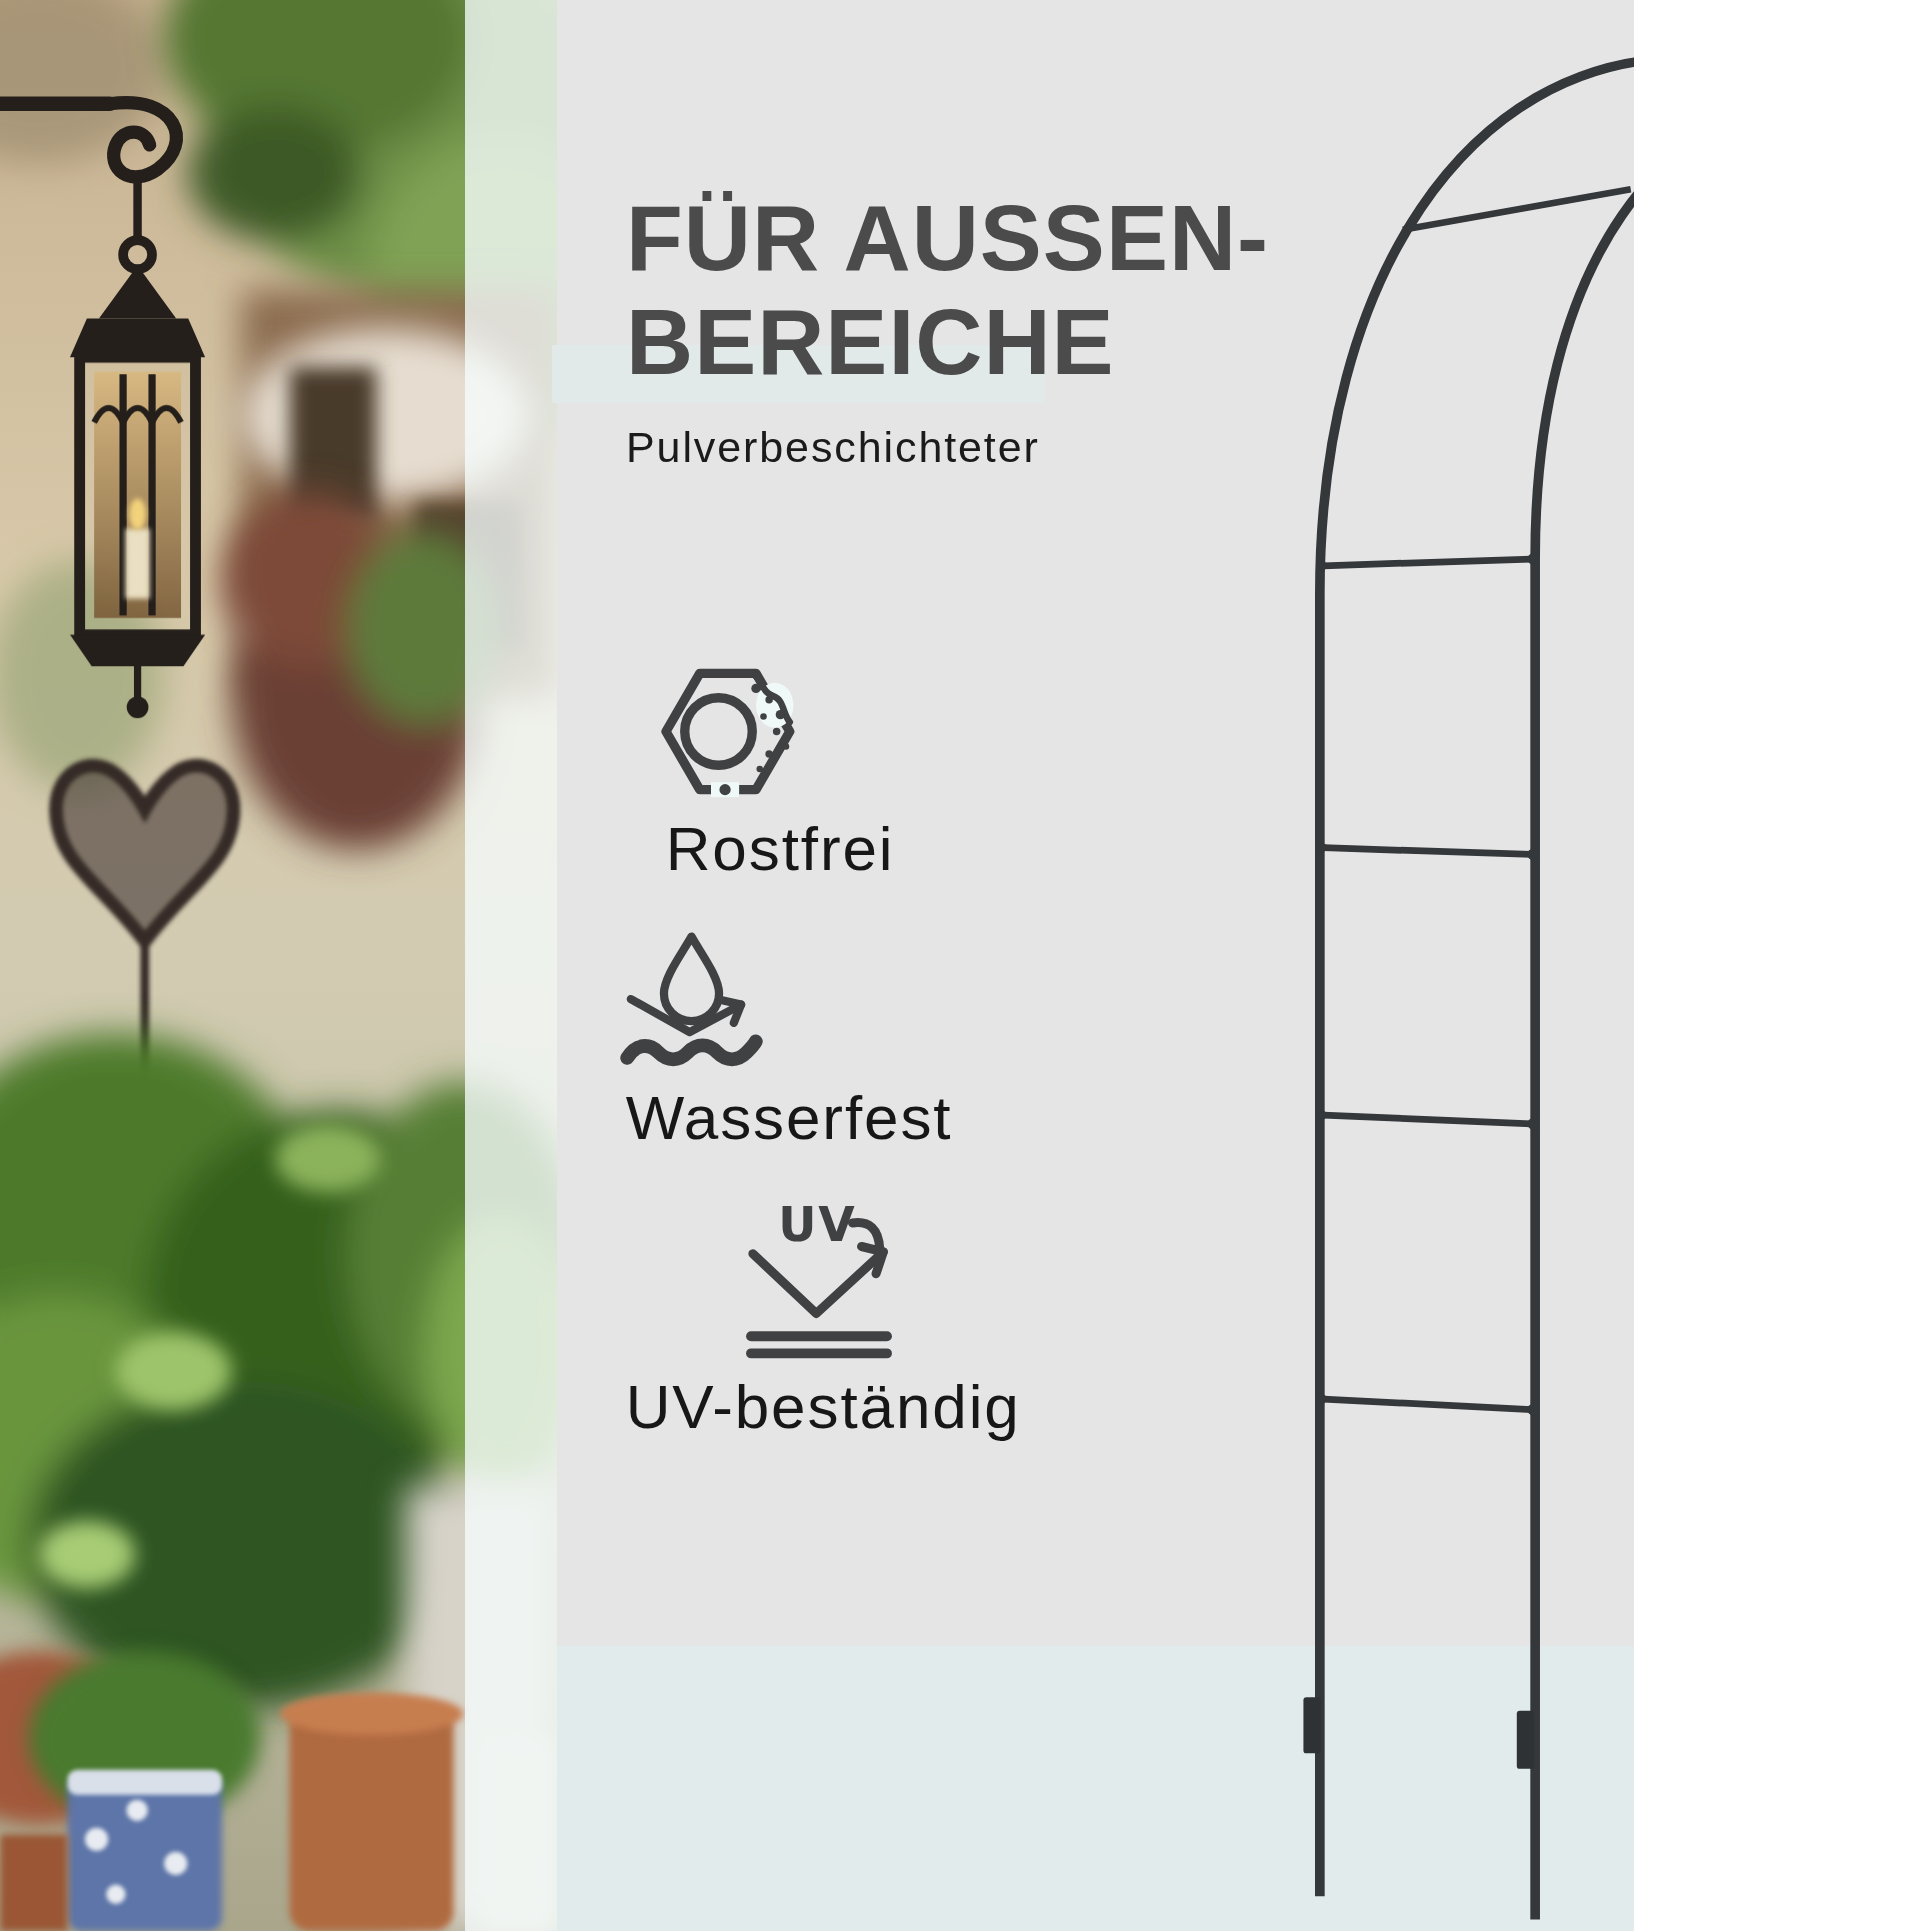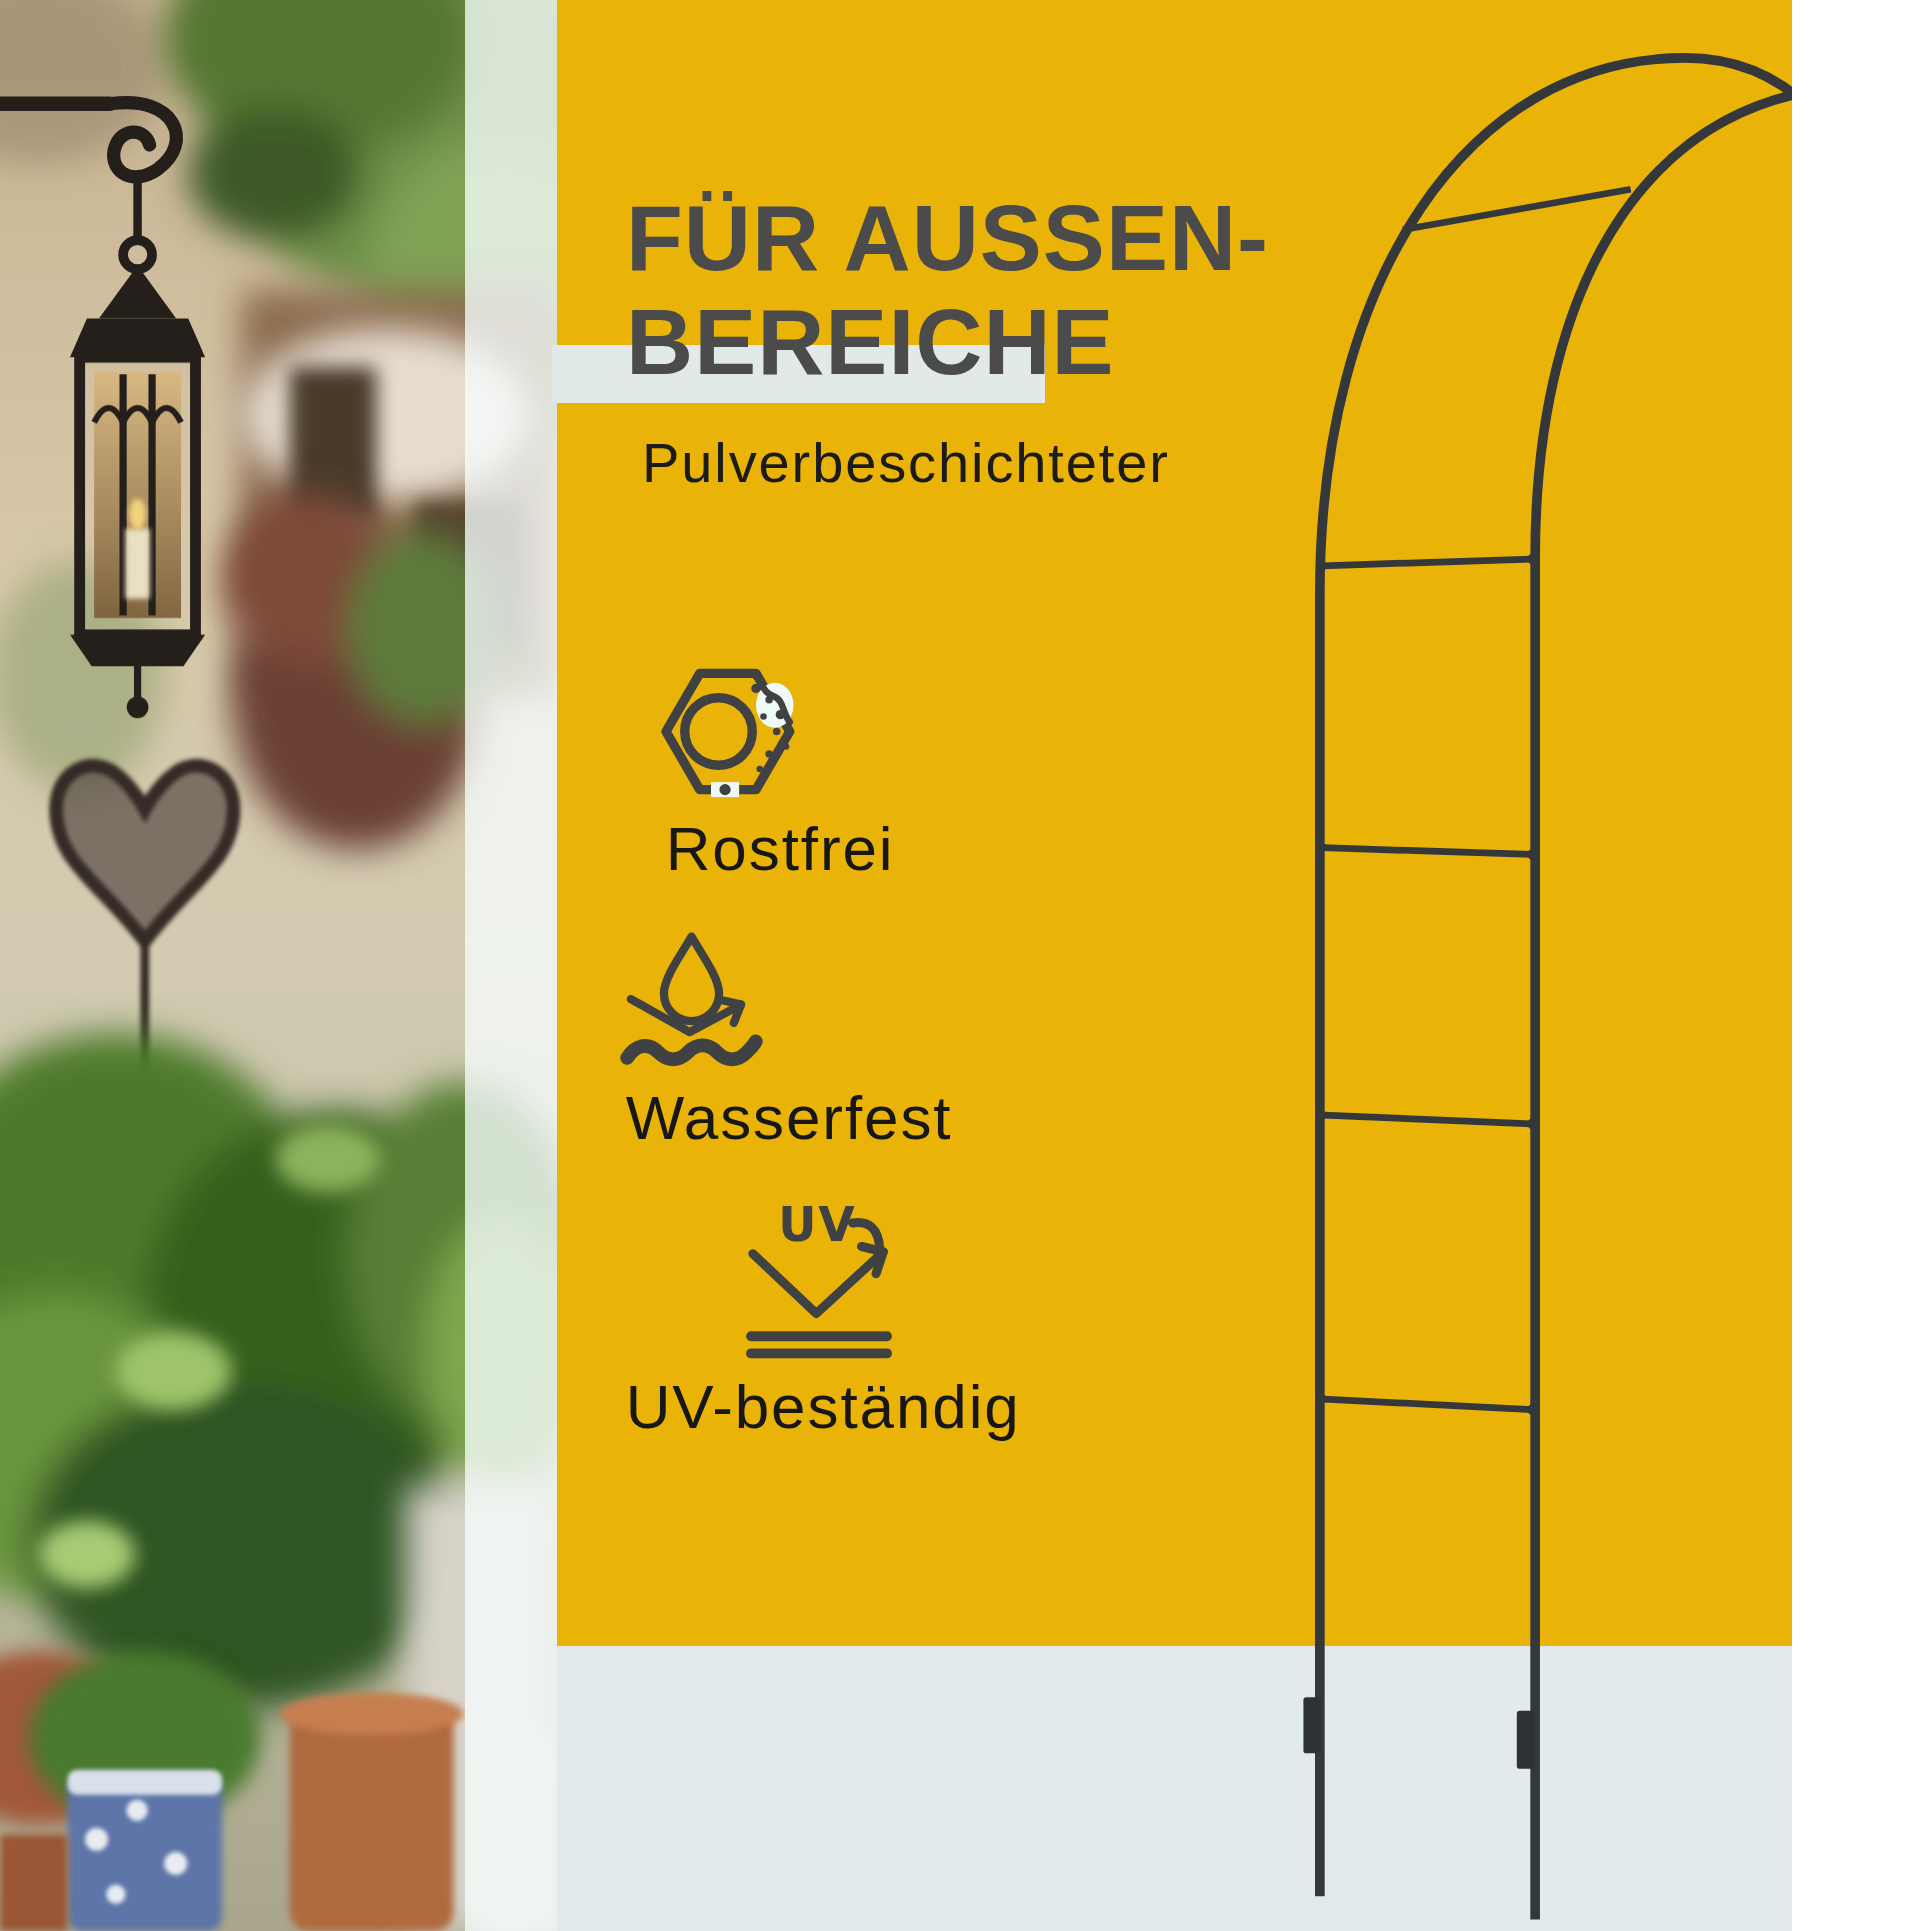--- a/index.html
+++ b/index.html
@@ -1,19 +1,19 @@
 <!DOCTYPE html>
 <html><head>
 <meta charset="utf-8">
 <style>
   html,body{margin:0;padding:0;}
   body{font-family:"Liberation Sans",sans-serif;}
   #canvas{
-    position:relative;width:1792px;height:1931px;overflow:hidden;
-    background:#eab308;
+    position:relative;width:1634px;height:1931px;overflow:hidden;
+    background:#e5e5e5;
   }
   
   .photo{
     position:absolute;left:0;top:0;width:557px;height:1931px;overflow:hidden;
     background:#cdbfa3;
   }
   .photo svg{display:block;width:557px;height:1931px;}
   .washed-strip{
     position:absolute;left:465px;top:0;width:92px;height:1931px;
     background:rgba(246,253,253,0.78);
@@ -27,22 +27,22 @@
   .highlight-bar{
     position:absolute;left:552px;top:345px;width:493px;height:58px;
     background:#e2e9e9;
   }
   .title{
     position:absolute;left:626px;top:186px;margin:0;
     font-size:93px;line-height:104px;font-weight:800;letter-spacing:1px;
     color:#4b4b4b;white-space:nowrap;
   }
   .subtitle{
-    position:absolute;left:626px;top:406px;margin:16px;
-    font-size:56px;line-height:82px;font-weight:400;letter-spacing:1.9px;
+    position:absolute;left:626px;top:406px;margin:0;
+    font-size:43px;line-height:82px;font-weight:400;letter-spacing:1.9px;
     color:#1b1b1b;white-space:nowrap;
   }
   
   .feature{position:absolute;left:618px;display:flex;flex-direction:column;}
   .feature .icon{flex:0 0 auto;}
   .feature .label{
     font-size:62px;font-weight:400;letter-spacing:1.9px;color:#171717;white-space:nowrap;
     margin-left:7.7px;
   }
   #feature-rust{top:664px;margin-left:40px;}

